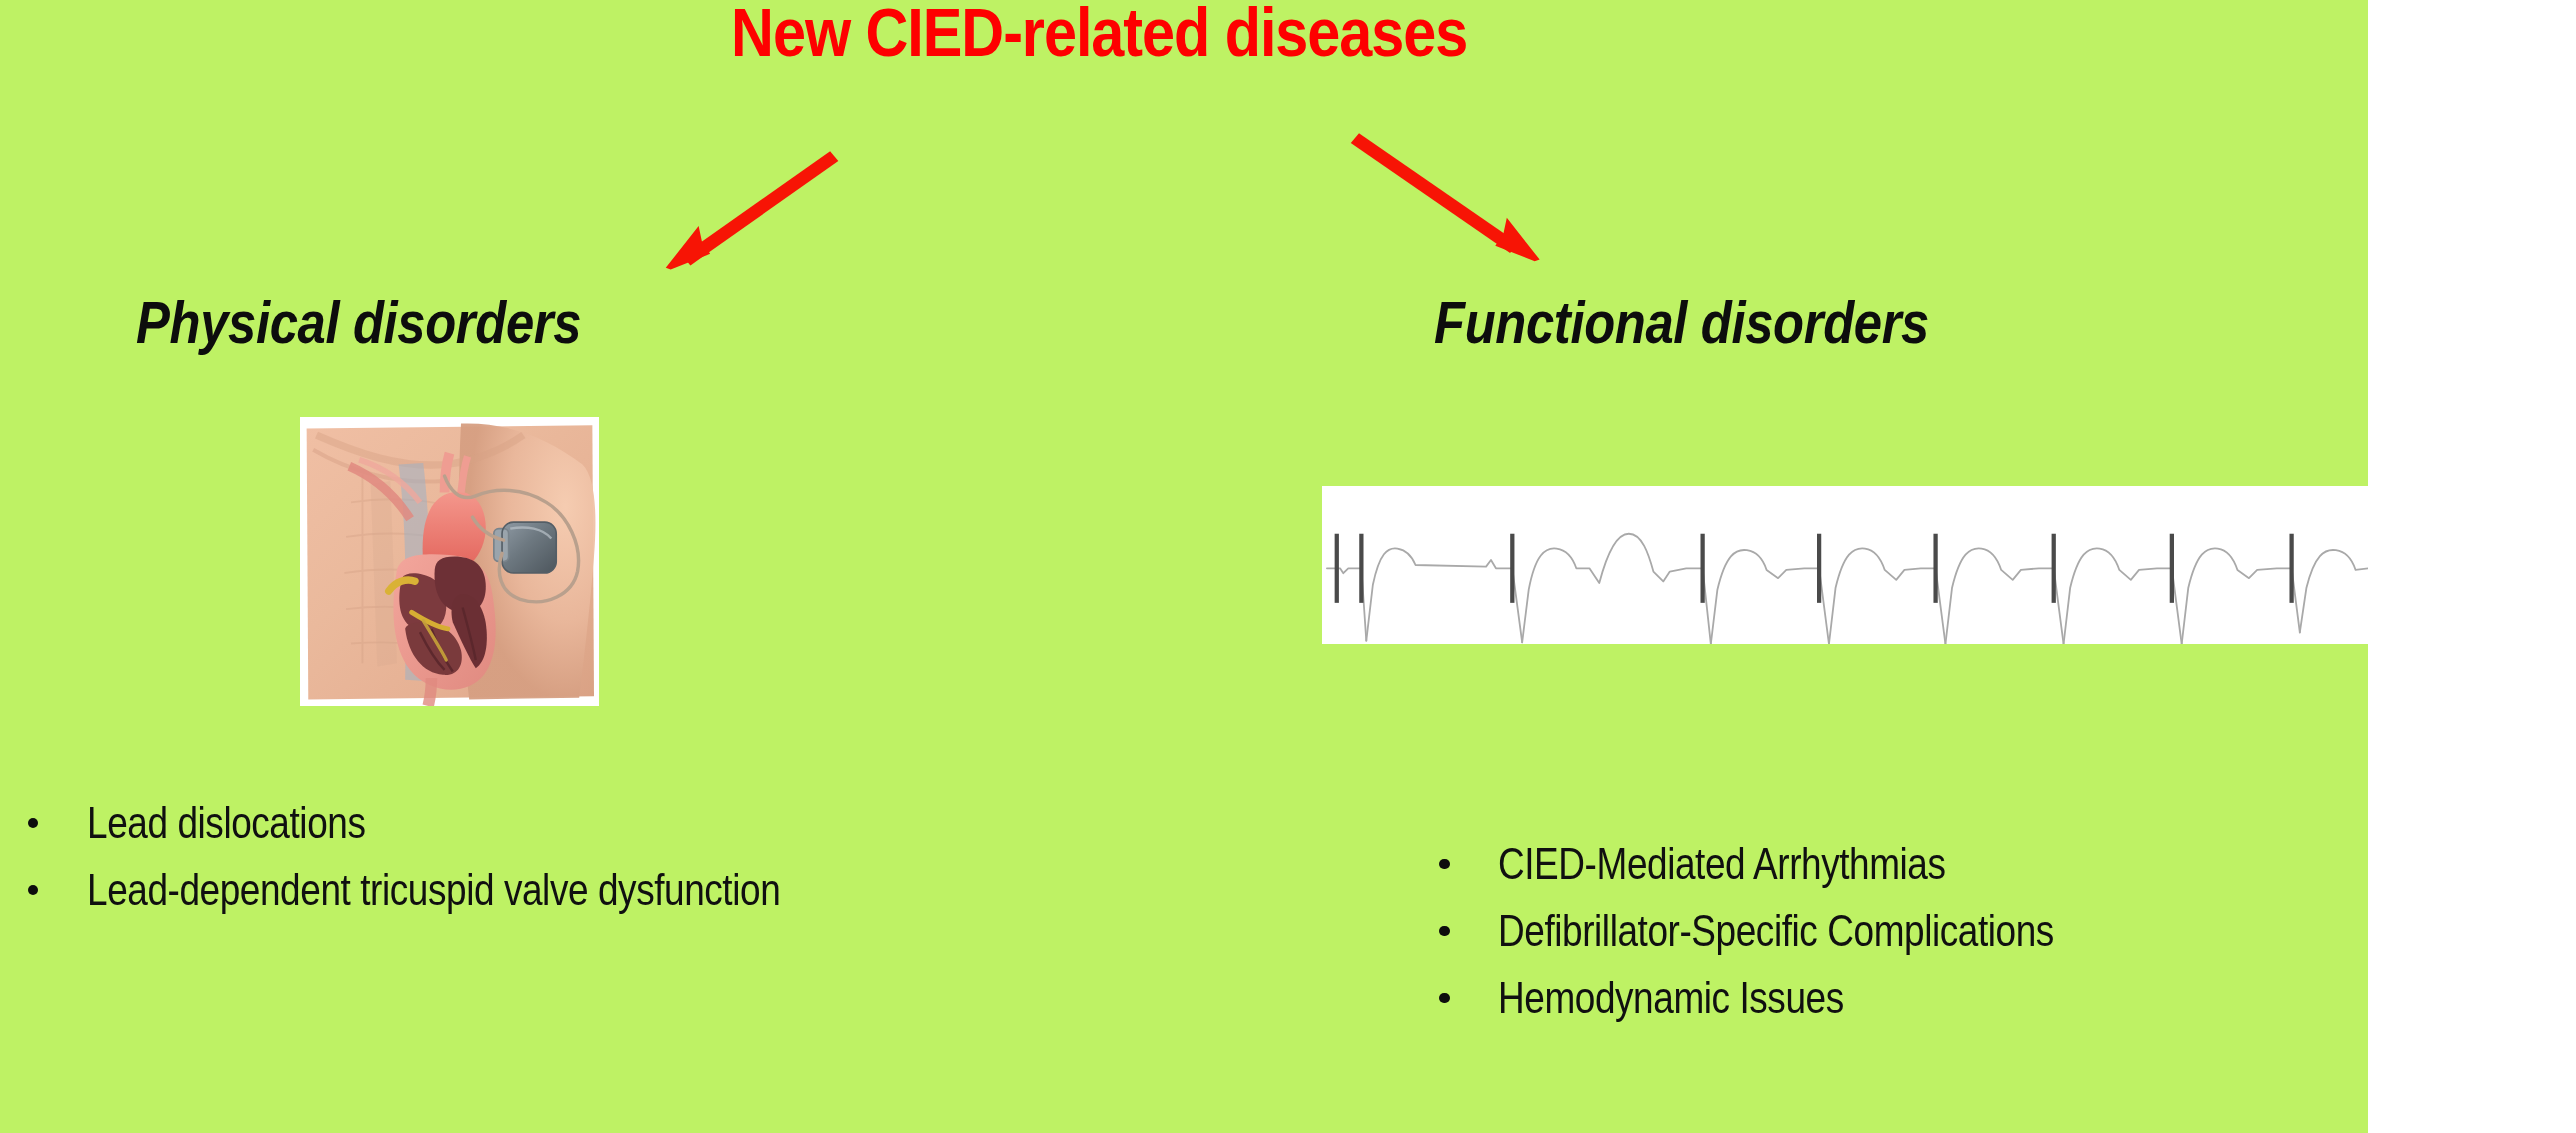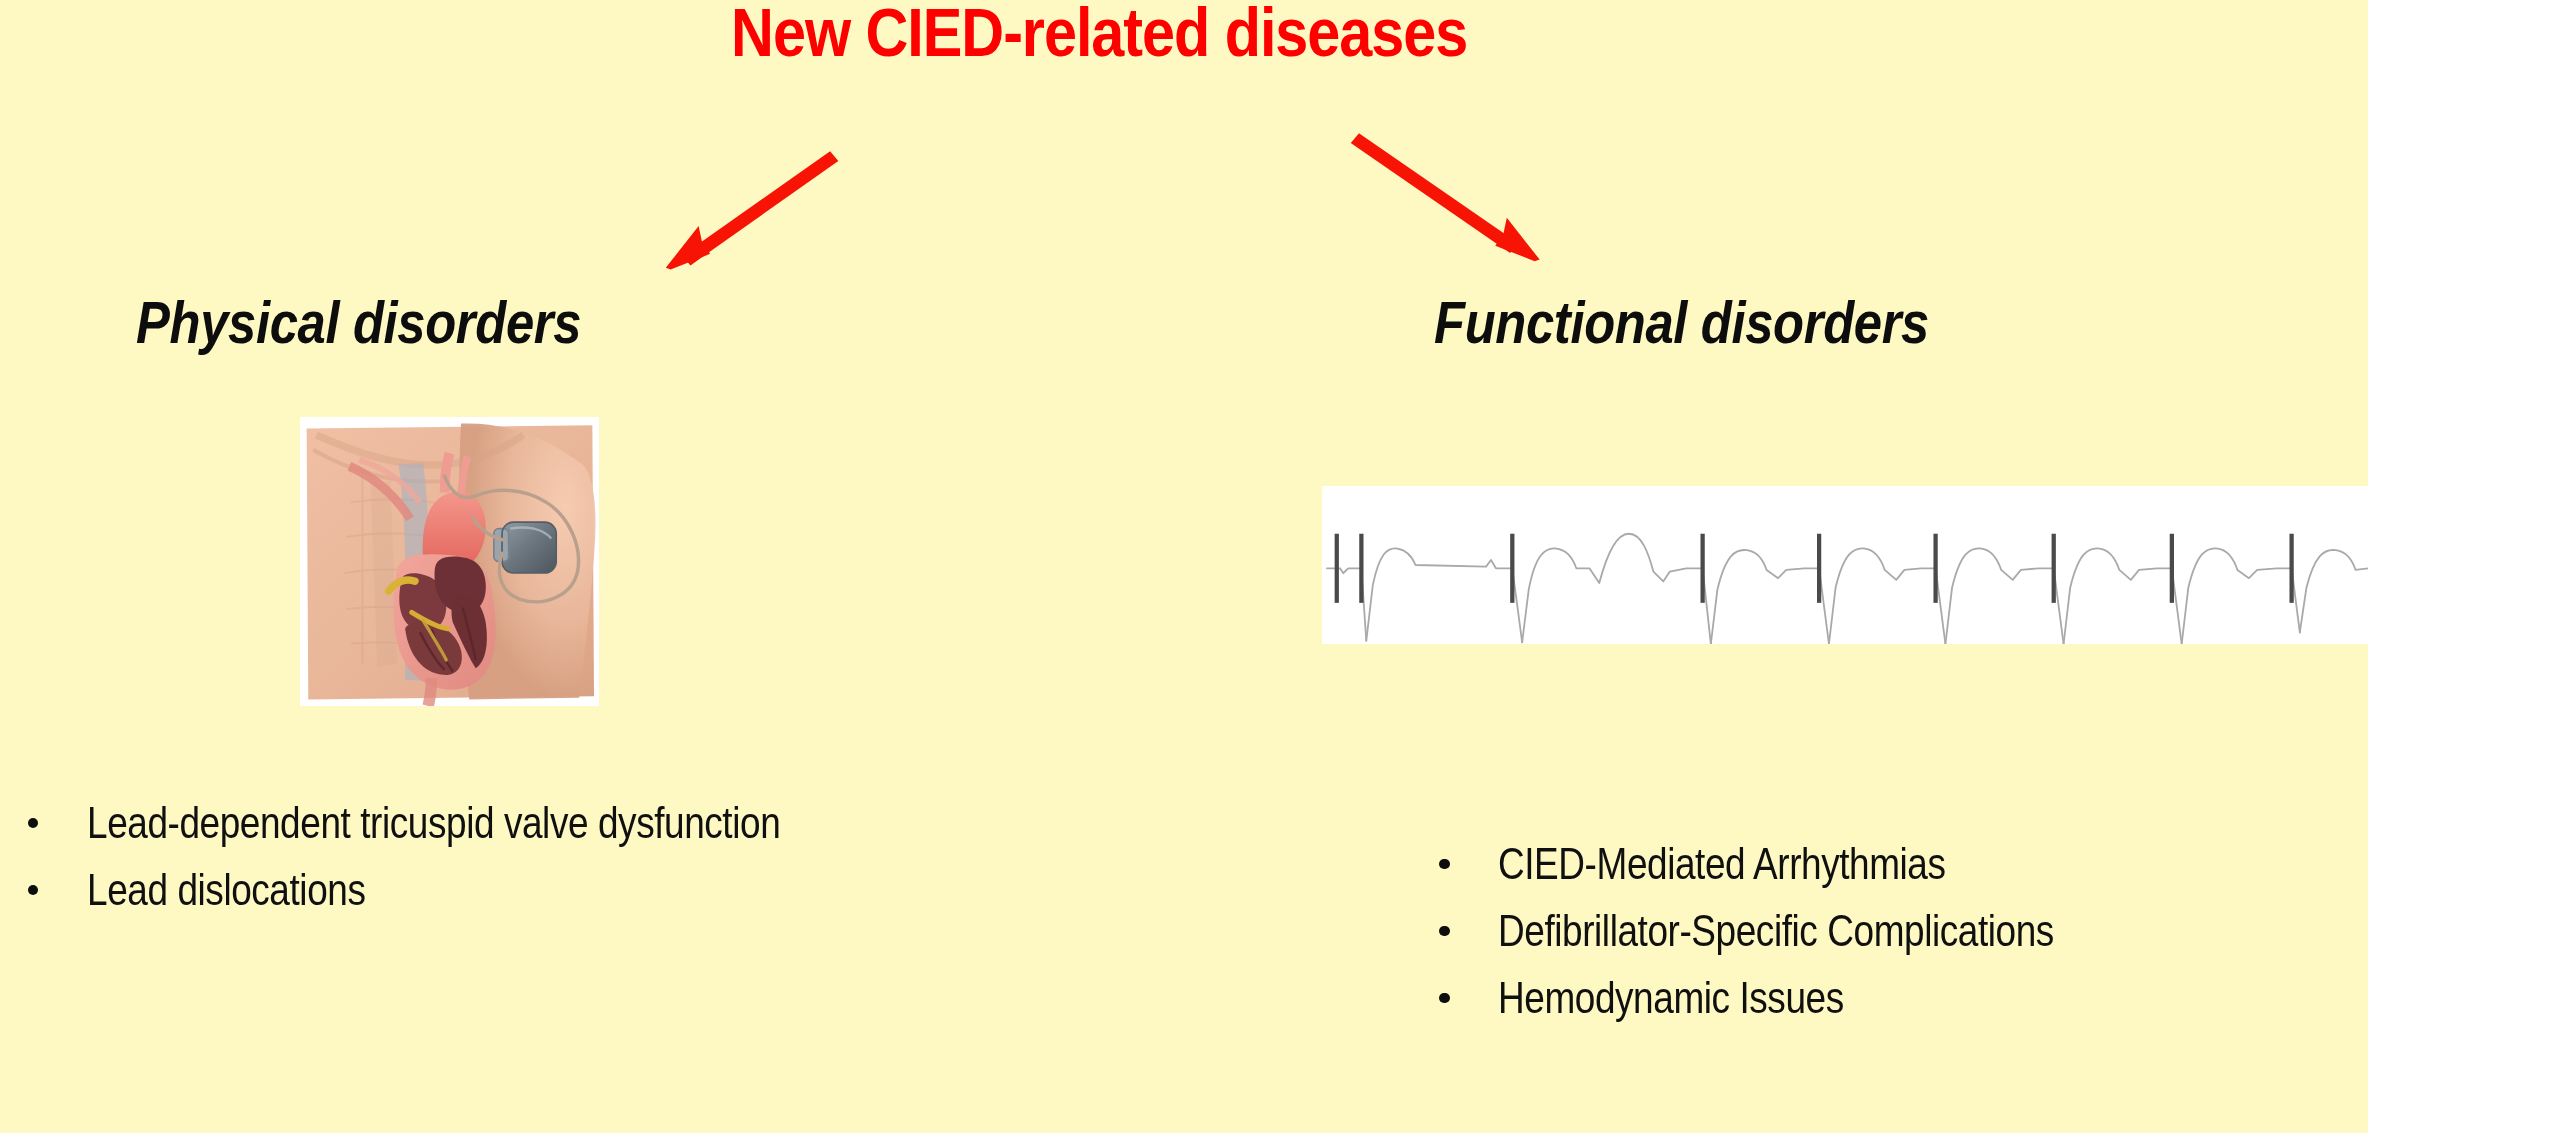--- a/index.html
+++ b/index.html
@@ -7,21 +7,21 @@
     padding: 0;
     background: #ffffff;
   }
   body {
     font-family: "Liberation Sans", sans-serif;
   }
   #slide {
     position: relative;
     width: 2368px;
     height: 1134px;
-    background: #fef9c3;
+    background: #bef264;
     overflow: hidden;
   }
 
   
   #title {
     position: absolute;
     left: 0;
     top: -1.6px;
     width: 2199px;
     text-align: center;
@@ -317,26 +317,26 @@
         <line x1="892" y1="58" x2="892" y2="142"></line>
         <line x1="1036" y1="58" x2="1036" y2="142"></line>
         <line x1="1182" y1="58" x2="1182" y2="142"></line>
       </g>
     </svg>
   </div>
 
   <ul id="list-physical" class="bullet-list">
     <li class="bullet-item">
       <span class="bullet-dot"></span>
+      <span class="bullet-text">Lead dislocations</span>
+    </li>
+    <li class="bullet-item">
+      <span class="bullet-dot"></span>
       <span class="bullet-text">Lead-dependent tricuspid valve dysfunction</span>
     </li>
-    <li class="bullet-item">
-      <span class="bullet-dot"></span>
-      <span class="bullet-text">Lead dislocations</span>
-    </li>
   </ul>
 
   <ul id="list-functional" class="bullet-list">
     <li class="bullet-item">
       <span class="bullet-dot"></span>
       <span class="bullet-text">CIED-Mediated Arrhythmias</span>
     </li>
     <li class="bullet-item">
       <span class="bullet-dot"></span>
       <span class="bullet-text">Defibrillator-Specific Complications</span>

